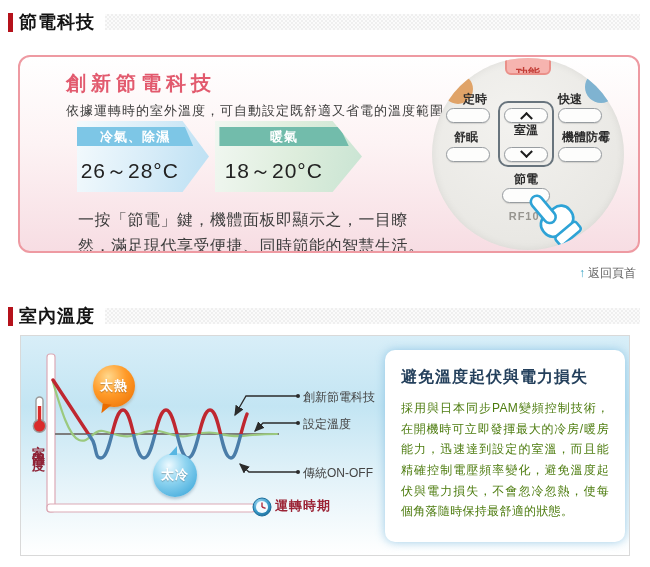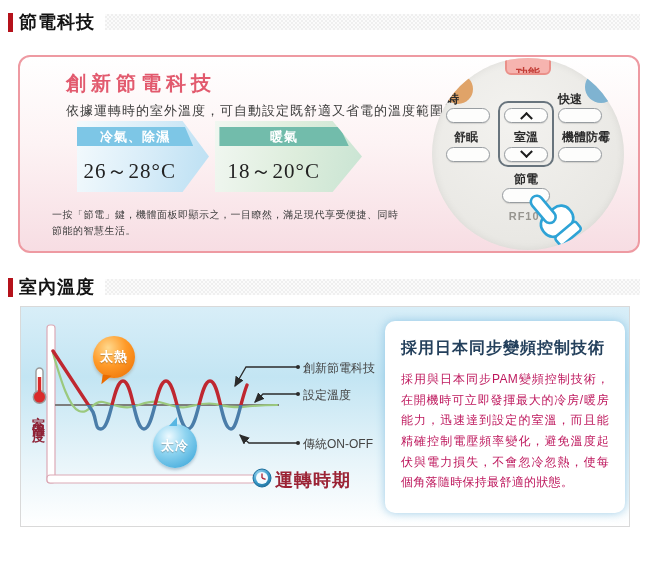--- a/index.html
+++ b/index.html
@@ -19,35 +19,35 @@
 
   
   .panel {
     position:relative; margin:21px 10px 12px 18px; width:622px; height:198px;
     border:2px solid #ee9aa2; border-radius:12px; overflow:hidden;
     background:linear-gradient(180deg,#ffffff 0%,#fdf3f4 45%,#f7dde3 100%);
   }
   .panel-heading { position:absolute; left:46px; top:13px; font-size:20px; font-weight:bold;
     color:#e25a6e; letter-spacing:5px; }
   .panel-desc { position:absolute; left:46px; top:45px; font-size:13px; color:#3c3c3c; letter-spacing:1px; }
-  .arrow { position:absolute; top:64px; height:71px;font-family:Liberation Serif, serif; }
+  .arrow { position:absolute; top:64px; height:71px; }
   .arrow-cool { left:57px; width:132px;
     clip-path:polygon(0 0,80% 0,100% 50%,80% 100%,0 100%);
     background:linear-gradient(100deg,#f3fafd 0%,#d7ecf8 55%,#bce0f3 100%); }
   .arrow-warm { left:195px; width:147px;
     clip-path:polygon(0 0,80% 0,100% 50%,80% 100%,0 100%);
     background:linear-gradient(100deg,#f1f7f1 0%,#ddeddc 55%,#c9e4d3 100%); }
   .arrow-band { position:absolute; left:0; top:6px; height:19px; width:88%;
     clip-path:polygon(0 0,93% 0,100% 100%,0 100%);
     color:#fff; font-size:13px; font-weight:bold; text-align:center; line-height:19px; letter-spacing:1px; }
   .band-cool { background:#7dc6e6; }
   .band-warm { background:#72bcab; left:3%; }
   .arrow-range { position:absolute; left:0; top:36px; width:80%; text-align:center;
     font-size:21px; color:#222; letter-spacing:1px; }
-  .panel-note { position:absolute; left:32px; top:150px; width:348px; font-size:10px;
+  .panel-note { position:absolute; left:58px; top:150px; width:348px; font-size:16px;
     color:#3c3c3c; line-height:1.6; letter-spacing:0.5px; }
 
   
   .remote { position:absolute; left:412px; top:1px; width:192px; height:192px; border-radius:50%;
     background:radial-gradient(circle at 42% 32%, #f3f2ef 0%, #e9e8e4 70%, #e2e1dd 100%);
     box-shadow:inset 0 0 8px rgba(0,0,0,0.07); overflow:hidden; }
   .r-label { position:absolute; font-size:12px; font-weight:bold; color:#2b2b2b; white-space:nowrap; }
   .r-btn { position:absolute; width:44px; height:15px; border:1.5px solid #989da1; border-radius:8px;
     background:#fdfdfc; box-shadow:0 1px 1px rgba(0,0,0,0.12); }
   .r-btn-chev { display:flex; align-items:center; justify-content:center; }
@@ -71,41 +71,41 @@
   .backtop a { color:#666; text-decoration:none; }
   .backtop .up { color:#35a3c4; font-weight:bold; margin-right:3px; }
 
   
   .cbox { position:relative; margin:7px 10px 0 20px; width:610px; height:221px;
     border:1px solid #d9d9d9; overflow:hidden;
     background:linear-gradient(180deg,#d8eef8 0%,#c3e5f3 32%,#e9f5fa 72%,#ffffff 100%); }
   .chart-svg { position:absolute; left:0; top:0; }
   .ylab { position:absolute; left:8px; top:99px; writing-mode:vertical-rl; font-size:13px;
     font-weight:bold; color:#8e2236; letter-spacing:4px; }
-  .xlab { position:absolute; left:254px; top:161px; font-size:18px; font-weight:bold; color:#9b2335; letter-spacing:1px; }
+  .xlab { position:absolute; left:254px; top:161px; font-size:13px; font-weight:bold; color:#9b2335; letter-spacing:1px; }
   .balloon { position:absolute; border-radius:50%; display:flex; align-items:center; justify-content:center;
     color:#fff; font-size:13px; font-weight:bold; letter-spacing:1px; text-shadow:0 1px 1px rgba(0,0,0,0.25); }
   .balloon-hot { left:72px; top:29px; width:42px; height:42px;
     background:radial-gradient(circle at 36% 28%, #ffd98e 0%, #ff9a28 45%, #ea6c00 100%);
     box-shadow:0 2px 3px rgba(120,60,0,0.25); }
   .balloon-hot::after { content:""; position:absolute; left:9px; bottom:-7px; width:0; height:0;
     border-top:10px solid #ea6c00; border-right:9px solid transparent; transform:rotate(8deg); }
   .balloon-cold { left:132px; top:117px; width:44px; height:44px;
     background:radial-gradient(circle at 36% 28%, #eefaff 0%, #8fd4f0 40%, #2e9fd6 100%);
     box-shadow:0 2px 3px rgba(0,60,100,0.25); }
   .balloon-cold::before { content:""; position:absolute; left:16px; top:-7px; width:0; height:0;
     border-bottom:9px solid #56b6e2; border-left:8px solid transparent; }
   .legend-item { position:absolute; left:282px; font-size:12px; color:#444; white-space:nowrap; }
   .leg-0 { top:53px; } .leg-1 { top:80px; } .leg-2 { top:129px; }
 
   
   .card { position:absolute; left:364px; top:14px; width:240px; height:192px; border-radius:10px;
     background:#fff; box-shadow:0 0 10px rgba(125,188,224,0.75); padding:17px 16px 0 16px; }
   .card-title { font-size:16px; font-weight:bold; color:#24405c; letter-spacing:1px; margin-bottom:10px; }
-  .card-body { font-size:12px; color:#be185d; line-height:1.72; text-align:justify; letter-spacing:0.3px; }
+  .card-body { font-size:12px; color:#4d7c0f; line-height:1.72; text-align:justify; letter-spacing:0.3px; }
 </style>
 </head>
 <body>
 
 <div class="page">
 
   <div class="sec-header hdr1">
     <div class="red-bar"></div>
     <div class="sec-title">節電科技</div>
     <div class="pattern-strip"></div>
@@ -124,30 +124,30 @@
       <div class="arrow-range">18～20°C</div>
     </div>
 
     <div class="panel-note">一按「節電」鍵，機體面板即顯示之，一目瞭然，滿足現代享受便捷、同時節能的智慧生活。</div>
 
     <div class="remote">
       <div class="r-circ r-circ-orange"></div>
       <div class="r-circ r-circ-blue"></div>
       <div class="r-func">功能</div>
 
-      <div class="r-label" style="left:3px; top:33px;">定時</div>
+      <div class="r-label" style="left:31px; top:33px;">定時</div>
       <div class="r-label" style="left:126px; top:33px;">快速</div>
       <div class="r-btn" style="left:14px; top:50px;"></div>
       <div class="r-btn r-btn-chev" style="left:72px; top:50px;">
         <span class="chev chev-up"></span>
       </div>
       <div class="r-btn" style="left:126px; top:50px;"></div>
 
       <div class="r-label" style="left:22px; top:71px;">舒眠</div>
-      <div class="r-label" style="left:82px; top:71px;">室溫</div>
+      <div class="r-label" style="left:82px; top:64px;">室溫</div>
       <div class="r-label" style="left:122px; top:71px;padding-left:8px;">機體防霉</div>
 
       <div class="r-btn" style="left:14px; top:89px;"></div>
       <div class="r-btn r-btn-chev" style="left:72px; top:89px;">
         <span class="chev chev-down"></span>
       </div>
       <div class="r-btn" style="left:126px; top:89px;"></div>
 
       <div class="r-group"></div>
 
@@ -158,20 +158,23 @@
       <svg class="hand" width="72" height="62" viewBox="0 0 72 62">
         <g transform="rotate(-40 32 30)" fill="#ffffff" stroke="#2ea3d6" stroke-width="2.6" stroke-linejoin="round">
           <rect x="14" y="24" width="34" height="24" rx="11"></rect>
           <rect x="22" y="2" width="12" height="32" rx="6"></rect>
           <rect x="18" y="47" width="27" height="11" rx="3"></rect>
         </g>
       </svg>
     </div>
   </div>
 
+  <div class="backtop">
+    <a href="#"><span class="up">↑</span><span>返回頁首</span></a>
+  </div>
 
   <div class="sec-header hdr2">
     <div class="red-bar"></div>
     <div class="sec-title">室內溫度</div>
     <div class="pattern-strip"></div>
   </div>
 
   <div class="cbox">
 
     <svg class="chart-svg" width="360" height="220" viewBox="0 0 360 220">
@@ -237,18 +240,18 @@
     </div>
     <div class="balloon balloon-cold">
       <span>太冷</span>
     </div>
 
     <div class="legend-item leg-0">創新節電科技</div>
     <div class="legend-item leg-1">設定溫度</div>
     <div class="legend-item leg-2">傳統ON-OFF</div>
 
     <div class="card">
-      <div class="card-title">採用日本同步變頻控制技術</div>
+      <div class="card-title">避免溫度起伏與電力損失</div>
       <div class="card-body">採用與日本同步PAM變頻控制技術，在開機時可立即發揮最大的冷房/暖房能力，迅速達到設定的室溫，而且能精確控制電壓頻率變化，避免溫度起伏與電力損失，不會忽冷忽熱，使每個角落隨時保持最舒適的狀態。</div>
     </div>
   </div>
 
 </div>
 
 </body></html>

